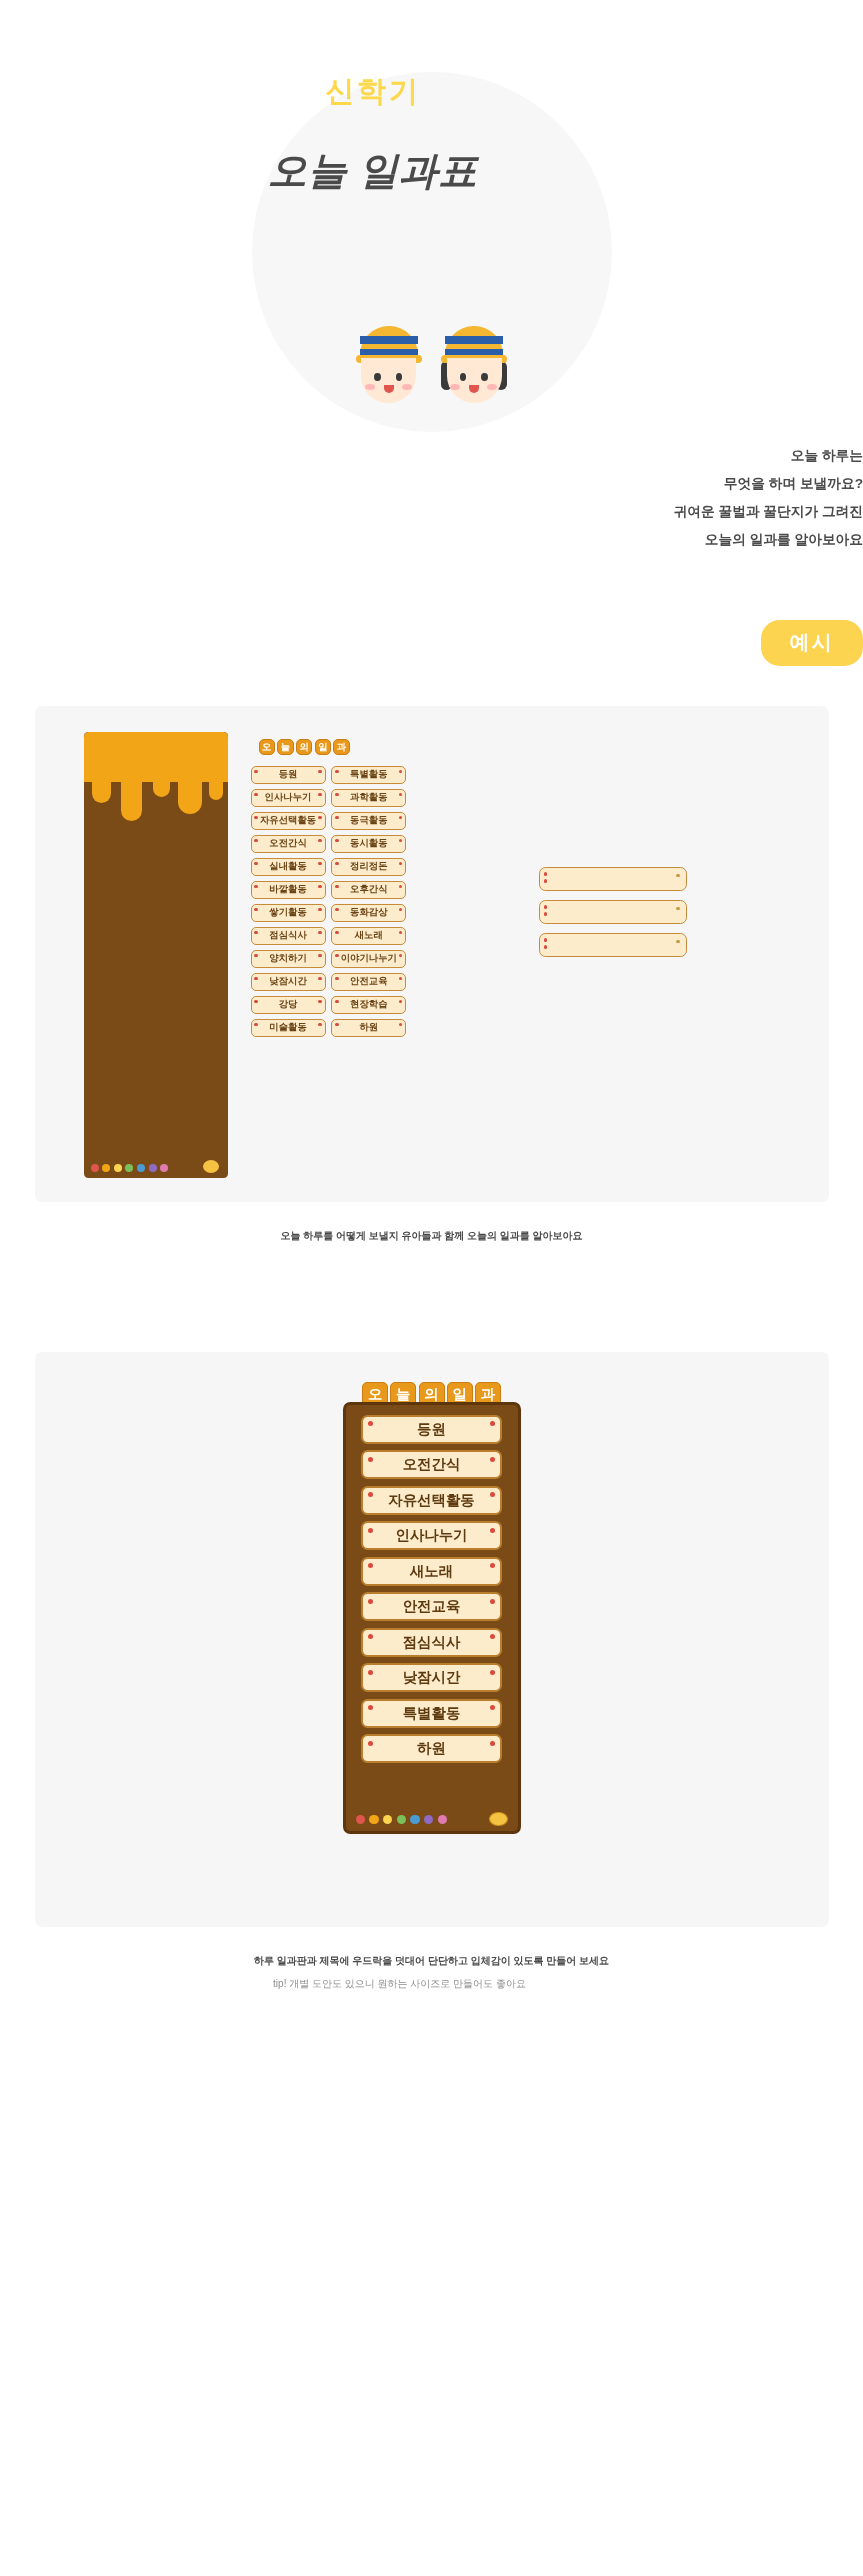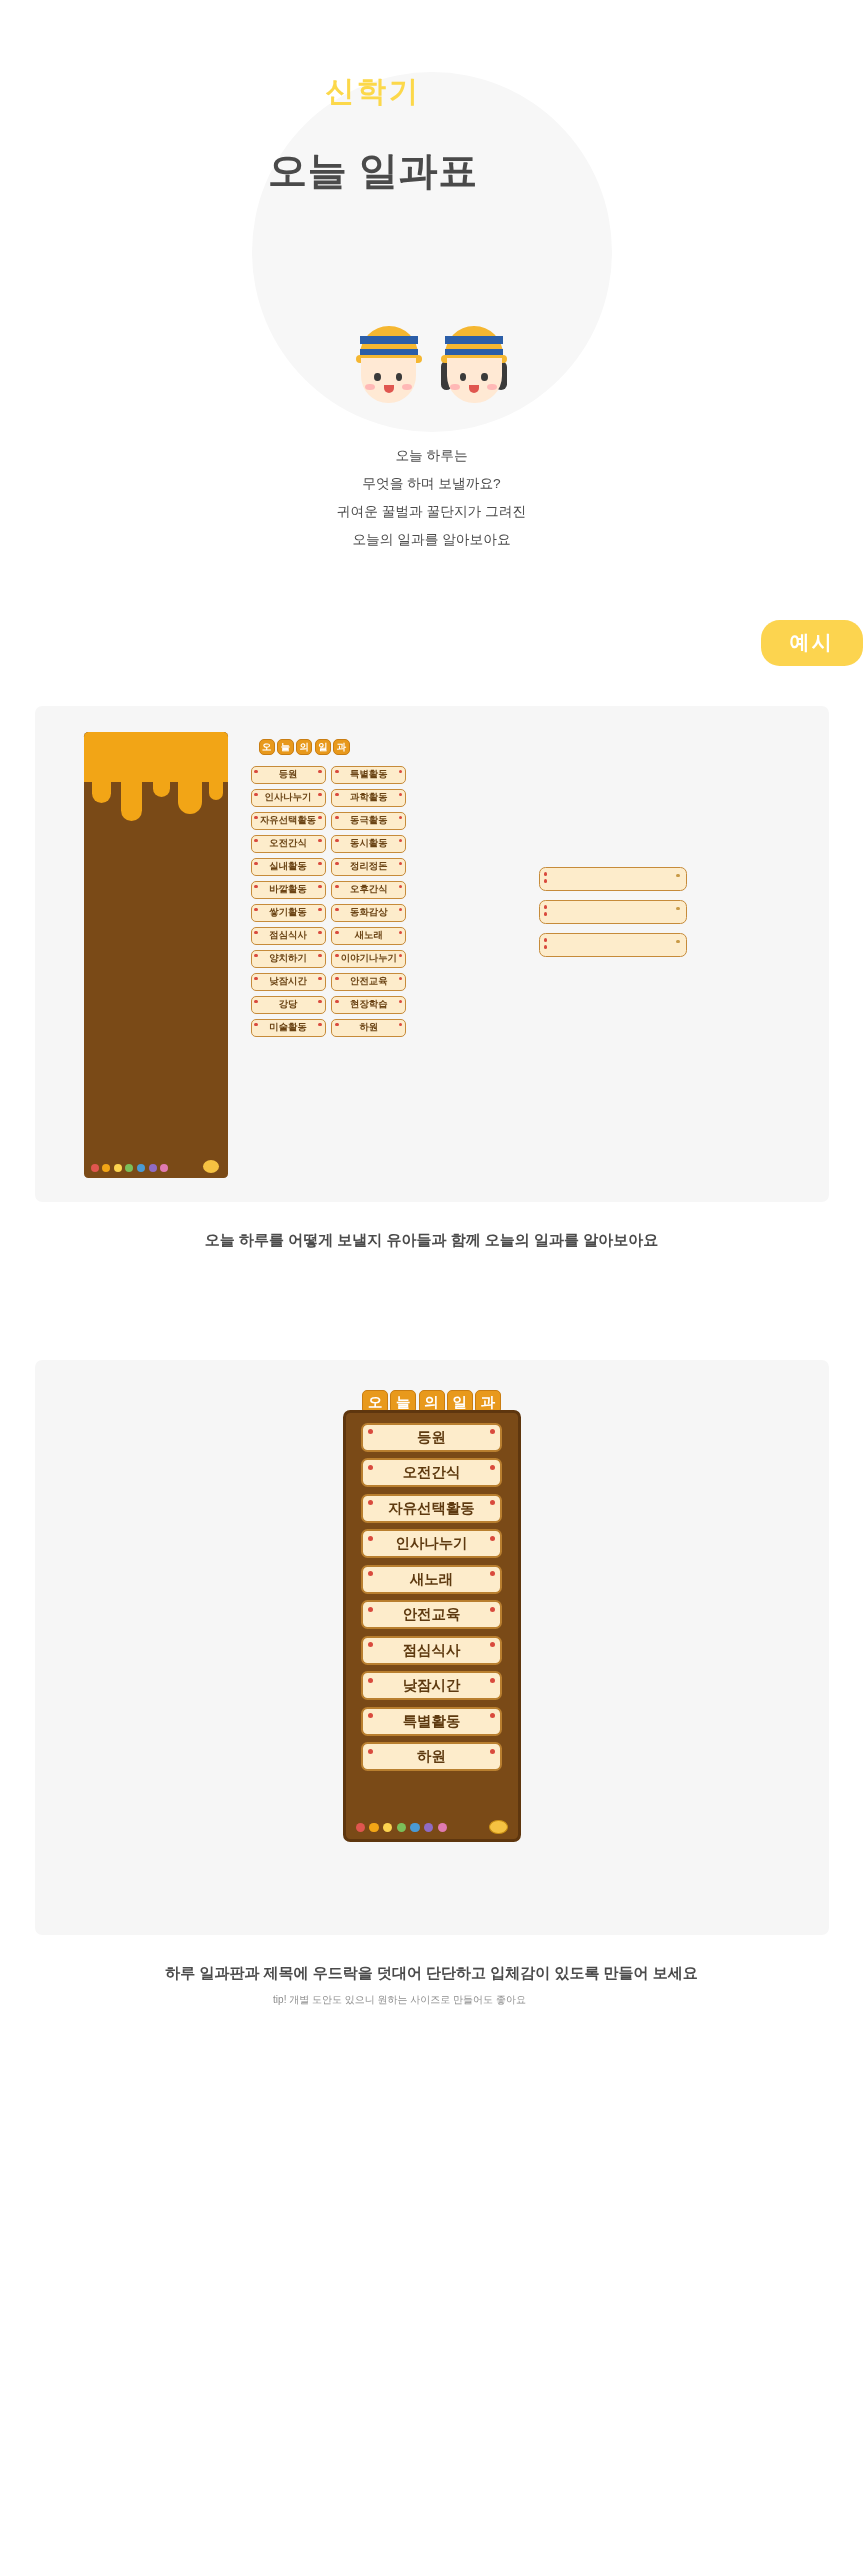--- a/index.html
+++ b/index.html
@@ -48,20 +48,21 @@
   }
   .hero-title {
     position: relative;
     z-index: 2;
     font-size: 39px;
     font-weight: bold;
     color: #4a4a4a;
     line-height: 1.32;
     text-align: left;
     letter-spacing: 0.7px;
+    font-style: italic;
   }
 
   
   .mascots {
     width: 863px;
     margin-top: 129px;
     display: flex;
     justify-content: center;
     gap: 7.2px;
   }
@@ -135,25 +136,25 @@
     width: 11.5px; height: 29px;
     background: #3a3a3a;
     border-radius: 5.8px 0 5.8px 5.8px;
   }
   .kid .hair.r { left: 60px; border-radius: 0 5.8px 5.8px 5.8px; }
 
   
   .intro {
     width: 863px;
     margin-top: 35px;
-    text-align: center;
+    text-align: right;
     font-size: 13.7px;
     line-height: 2.05;
     color: #4a4a4a;
-    font-weight: normal;
+    font-weight: bold;
   }
 
   
   .pill-wrap {
     width: 863px;
     margin-top: 66px;
     display: flex;
     justify-content: flex-end;
   }
   .pill {
@@ -173,21 +174,21 @@
     background: #f6f6f6;
     border-radius: 7.2px;
     position: relative;
   }
   .panel-1 { margin-top: 40px; height: 496px; }
   .panel-2 { margin-top: 108px; height: 575px; }
 
   .caption {
     width: 863px;
     text-align: center;
-    font-size: 15px;
+    font-size: 10px;
     font-weight: bold;
     color: #4a4a4a;
     margin-top: 26px;
     line-height: 1.6;
   }
   .caption-tip {
     width: 799px;
     text-align: center;
     font-size: 10px;
     color: #8d8d8d;

